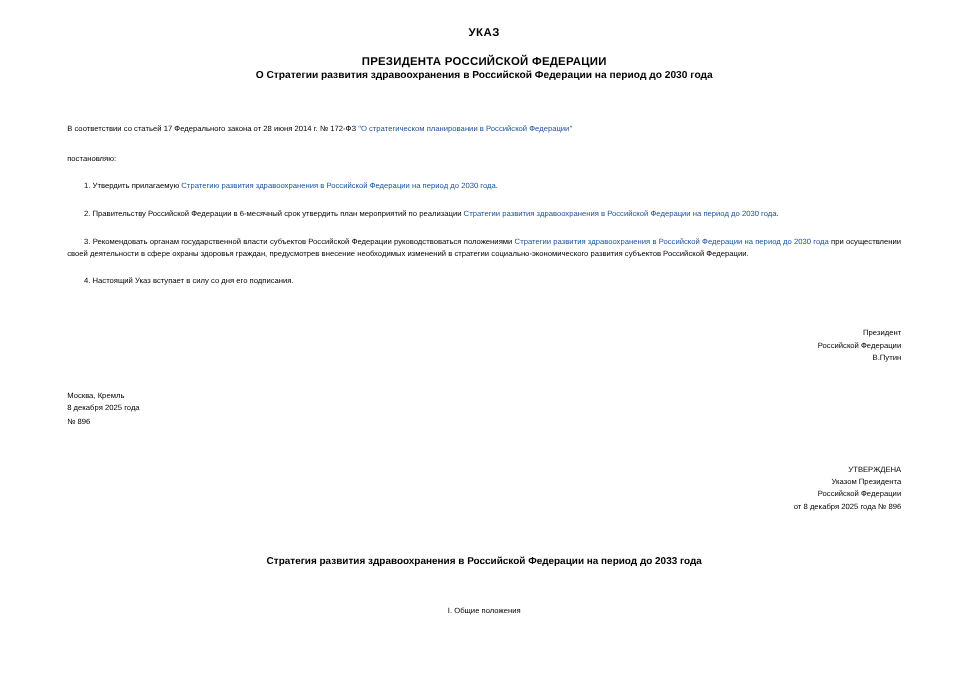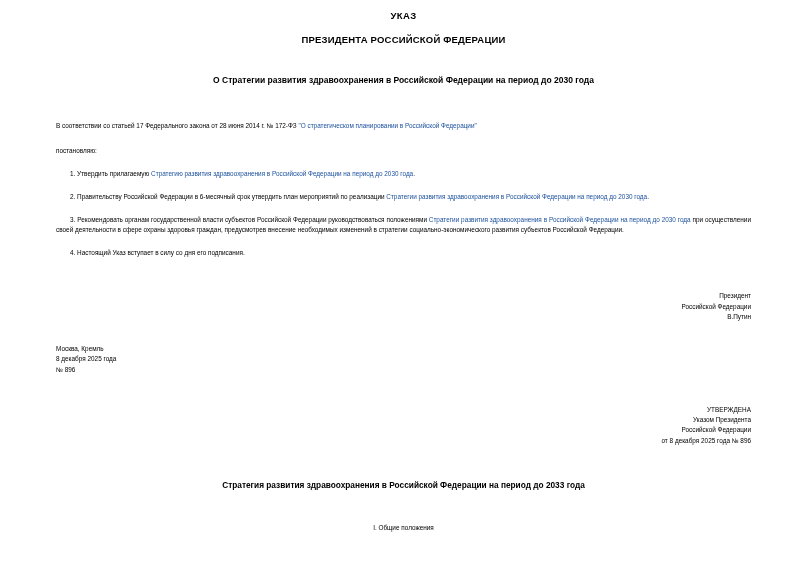--- a/index.html
+++ b/index.html
@@ -22,32 +22,31 @@
     box-sizing: border-box;
     padding: 0 56px;
   }
   .title-block {
     text-align: center;
   }
   .doc-title {
     font-size: 9.5px;
     font-weight: bold;
     letter-spacing: 0.4px;
-    margin-top: 10px;
+    margin-top: 22px;
   }
   .doc-subtitle {
     font-size: 9.5px;
     font-weight: bold;
     letter-spacing: 0.2px;
     margin-top: 13px;
   }
   .doc-heading {
     font-size: 8.5px;
     font-weight: bold;
-    margin-top: 30px;
     text-align: center;
   }
   .body-text {
     font-size: 6.4px;
     line-height: 1.55;
     text-align: justify;
     margin-top: 0;
   }
   .p-intro {
     margin-top: 36px;

